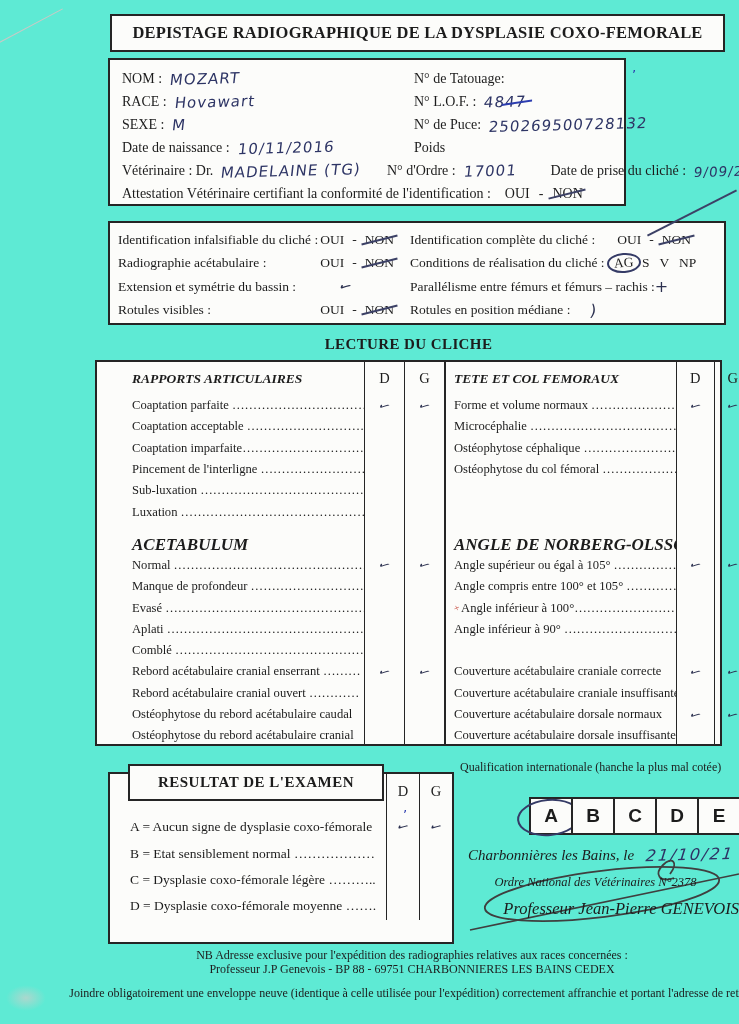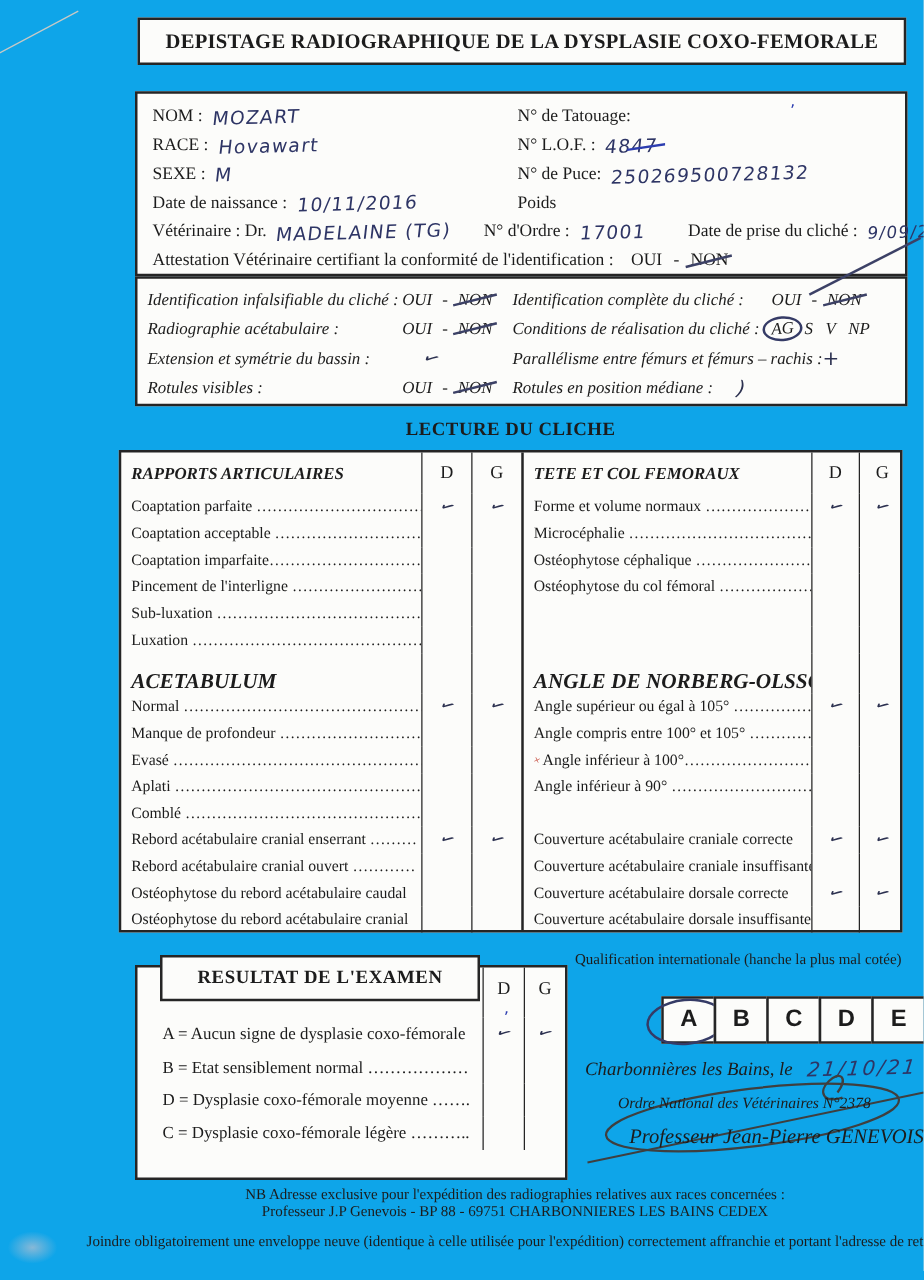--- a/index.html
+++ b/index.html
@@ -1,56 +1,56 @@
 <!DOCTYPE html>
 <html><head>
 <meta charset="utf-8">
 <style>
   html,body{margin:0;padding:0;background:#e8e8e6;}
-  .page{position:relative;width:739px;height:1024px;background:#0ea5e9;overflow:hidden;
+  .page{position:relative;width:739px;height:1024px;background:#5eead4;overflow:hidden;
         font-family:"Liberation Serif",serif;color:#1c1c1c;}
   .box{position:absolute;border:2px solid #252525;background:#fcfcfa;box-sizing:border-box;}
 
   
   .title-box{left:110px;top:14px;width:615px;height:38px;display:flex;align-items:center;justify-content:center;}
   .title-box .t{font-weight:bold;font-size:16.5px;letter-spacing:.2px;}
 
   
-  .id-box{left:108px;top:58px;width:618px;height:148px;padding:7px 12px;font-size:14px;margin-top:15px;}
+  .id-box{left:108px;top:58px;width:518px;height:148px;padding:7px 12px;font-size:14px;}
   .id-line{display:flex;height:23px;align-items:center;}
   .id-left{flex:0 0 292px;display:flex;align-items:center;}
   .id-right{flex:1;display:flex;align-items:center;position:relative;}
   .lbl{white-space:nowrap;}
   .hw{font-family:"DejaVu Sans",sans-serif;color:#2e3565;display:inline-block;
       transform:skewX(-8deg) rotate(-1.5deg);letter-spacing:1px;font-size:15px;margin-left:8px;white-space:nowrap;}
   .hw.small{font-size:13.5px;}
   .strike{position:relative;display:inline-block;}
   .strike::after{content:"";position:absolute;left:-4px;right:-4px;top:45%;border-top:2px solid #3c4166;transform:rotate(-14deg);}
   .strike-blue{position:relative;display:inline-block;}
   .strike-blue::after{content:"";position:absolute;left:-3px;right:-6px;top:48%;border-top:2.4px solid #2c3db0;transform:rotate(-7deg);}
   .answers{display:inline-flex;gap:9px;margin-left:14px;}
   .pen-mark-dot{position:absolute;color:#2c3db0;font-family:"DejaVu Sans",sans-serif;font-size:13px;}
 
   
-  .cl-box{left:108px;top:221px;width:618px;height:104px;padding:5px 8px;font-size:13.5px;font-style:italic;}
+  .cl-box{left:108px;top:221px;width:618px;height:104px;padding:5px 8px;font-size:13.5px;}
   .cl-grid{display:grid;grid-template-columns:292px 1fr;grid-auto-rows:23.5px;}
   .cl-cell{display:flex;align-items:center;white-space:nowrap;overflow:visible;}
   .cl-ans{display:inline-flex;gap:8px;margin-left:auto;margin-right:16px;}
   .cl-ans2{display:inline-flex;gap:8px;margin-left:6px;}
   .pen-circle{display:inline-block;border:2px solid #353b66;border-radius:50%;padding:0 5px;transform:rotate(-4deg);margin:0 2px;}
   .cl-mark{font-family:"DejaVu Sans",sans-serif;color:#2c3150;font-size:16px;display:inline-block;}
   .tickmark{display:inline-block;transform:rotate(38deg);font-family:"DejaVu Sans",sans-serif;color:#2c3150;font-size:15px;}
   .pen-stroke{position:absolute;border-top:2px solid #3c4166;height:0;}
 
   
   .lecture-title{position:absolute;left:95px;top:336px;width:627px;text-align:center;
                  font-weight:bold;font-size:15px;letter-spacing:.4px;}
 
   
-  .main-table{left:95px;top:360px;width:627px;height:386px;display:flex;border:2px solid #252525;}
+  .main-table{left:95px;top:360px;width:627px;height:386px;display:flex;border:2px solid #252525;padding-left:27px;}
   .half{display:flex;flex-direction:column;}
   .half.right{border-left:2px solid #252525;}
   .trow{display:flex;flex:0 0 auto;}
   .trow .tlabel{padding-left:8px;font-size:12.6px;white-space:nowrap;overflow:hidden;display:flex;align-items:center;}
   .half.left .tlabel{width:232px;}
   .half.left .tcell{width:40px;}
   .half.right .tlabel{width:222px;}
   .half.right .tcell{width:37.5px;}
   .tcell{border-left:1.4px solid #252525;display:flex;align-items:center;justify-content:center;box-sizing:border-box;}
   .tcell .tick{display:inline-block;transform:rotate(38deg);font-family:"DejaVu Sans",sans-serif;color:#2c3150;font-size:13.5px;}
@@ -537,21 +537,21 @@
         <div class="trow r-item">
         <div class="tlabel">Couverture acétabulaire craniale insuffisante</div>
         <div class="tcell">
             <span class="tick"></span>
           </div>
         <div class="tcell">
             <span class="tick"></span>
           </div>
       </div>
         <div class="trow r-item">
-        <div class="tlabel">Couverture acétabulaire dorsale correcte</div>
+        <div class="tlabel">Couverture acétabulaire dorsale normaux</div>
         <div class="tcell">
             <span class="tick">✓</span>
           </div>
         <div class="tcell">
             <span class="tick">✓</span>
           </div>
       </div>
         <div class="trow r-item">
         <div class="tlabel">Couverture acétabulaire dorsale insuffisante</div>
         <div class="tcell">
@@ -589,30 +589,30 @@
         <div class="rrow r-line">
         <div class="tlabel">B = Etat sensiblement normal ………………</div>
         <div class="tcell">
             <span class="tick"></span>
           </div>
         <div class="tcell">
             <span class="tick"></span>
           </div>
       </div>
         <div class="rrow r-line">
+        <div class="tlabel">C = Dysplasie coxo-fémorale légère ………..</div>
+        <div class="tcell">
+            <span class="tick"></span>
+          </div>
+        <div class="tcell">
+            <span class="tick"></span>
+          </div>
+      </div>
+        <div class="rrow r-line">
         <div class="tlabel">D = Dysplasie coxo-fémorale moyenne …….</div>
-        <div class="tcell">
-            <span class="tick"></span>
-          </div>
-        <div class="tcell">
-            <span class="tick"></span>
-          </div>
-      </div>
-        <div class="rrow r-line">
-        <div class="tlabel">C = Dysplasie coxo-fémorale légère ………..</div>
         <div class="tcell">
             <span class="tick"></span>
           </div>
         <div class="tcell">
             <span class="tick"></span>
           </div>
       </div>
       </div>
     <div class="pen-mark-dot" style="left:293px;top:33px;">’</div>
   </div>

